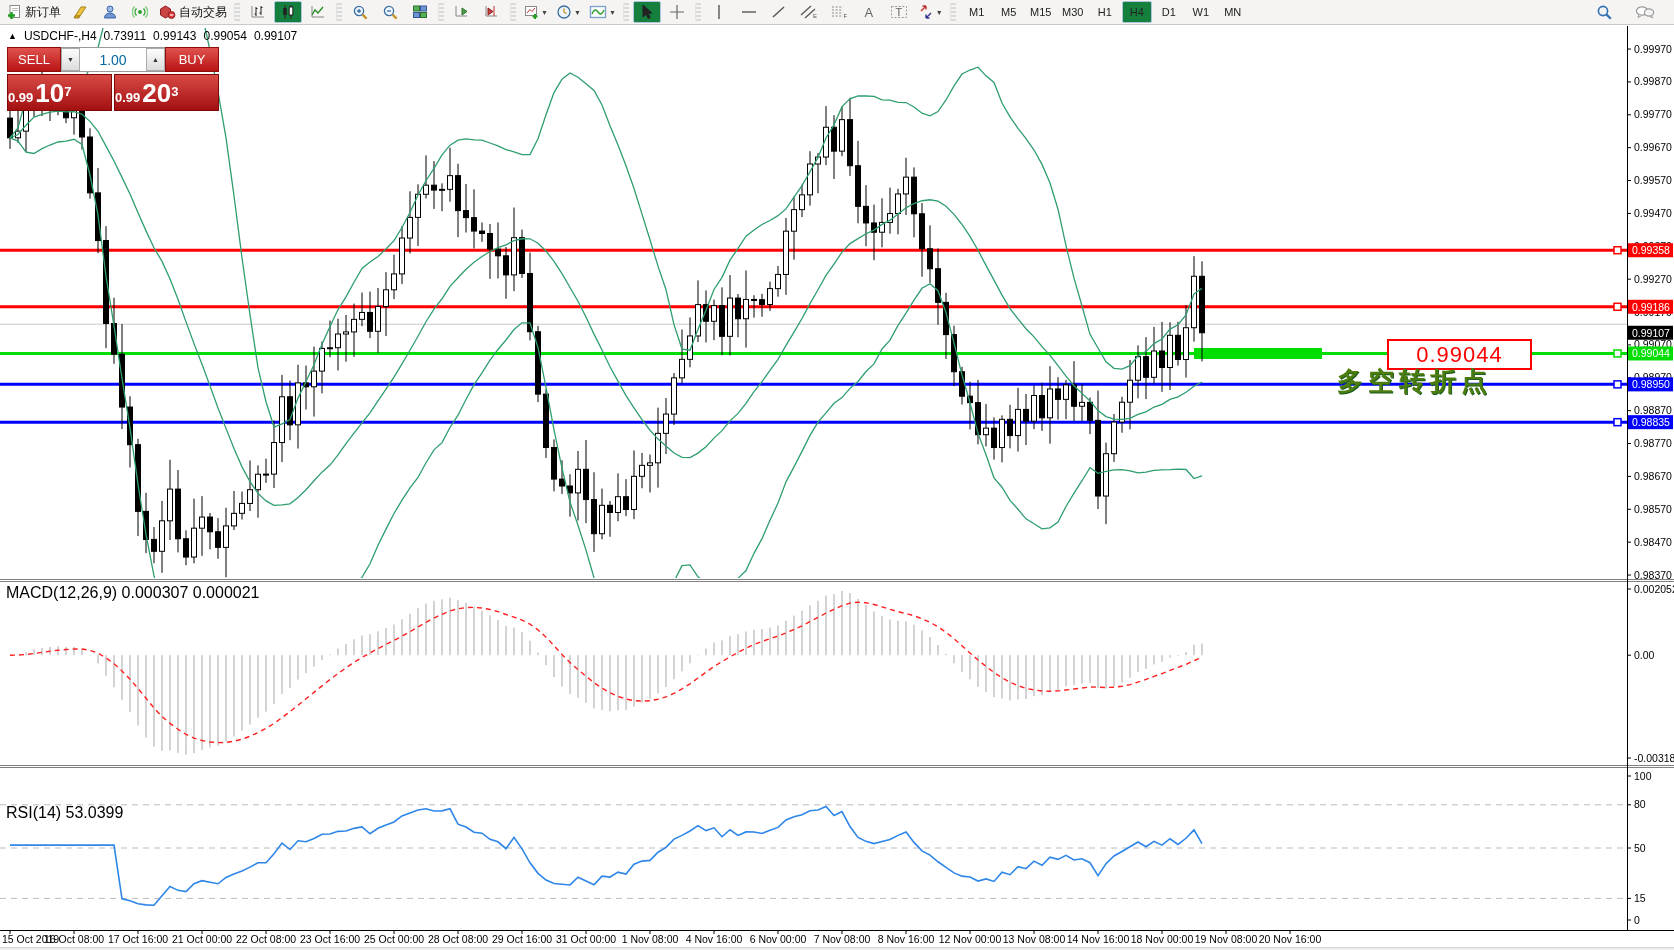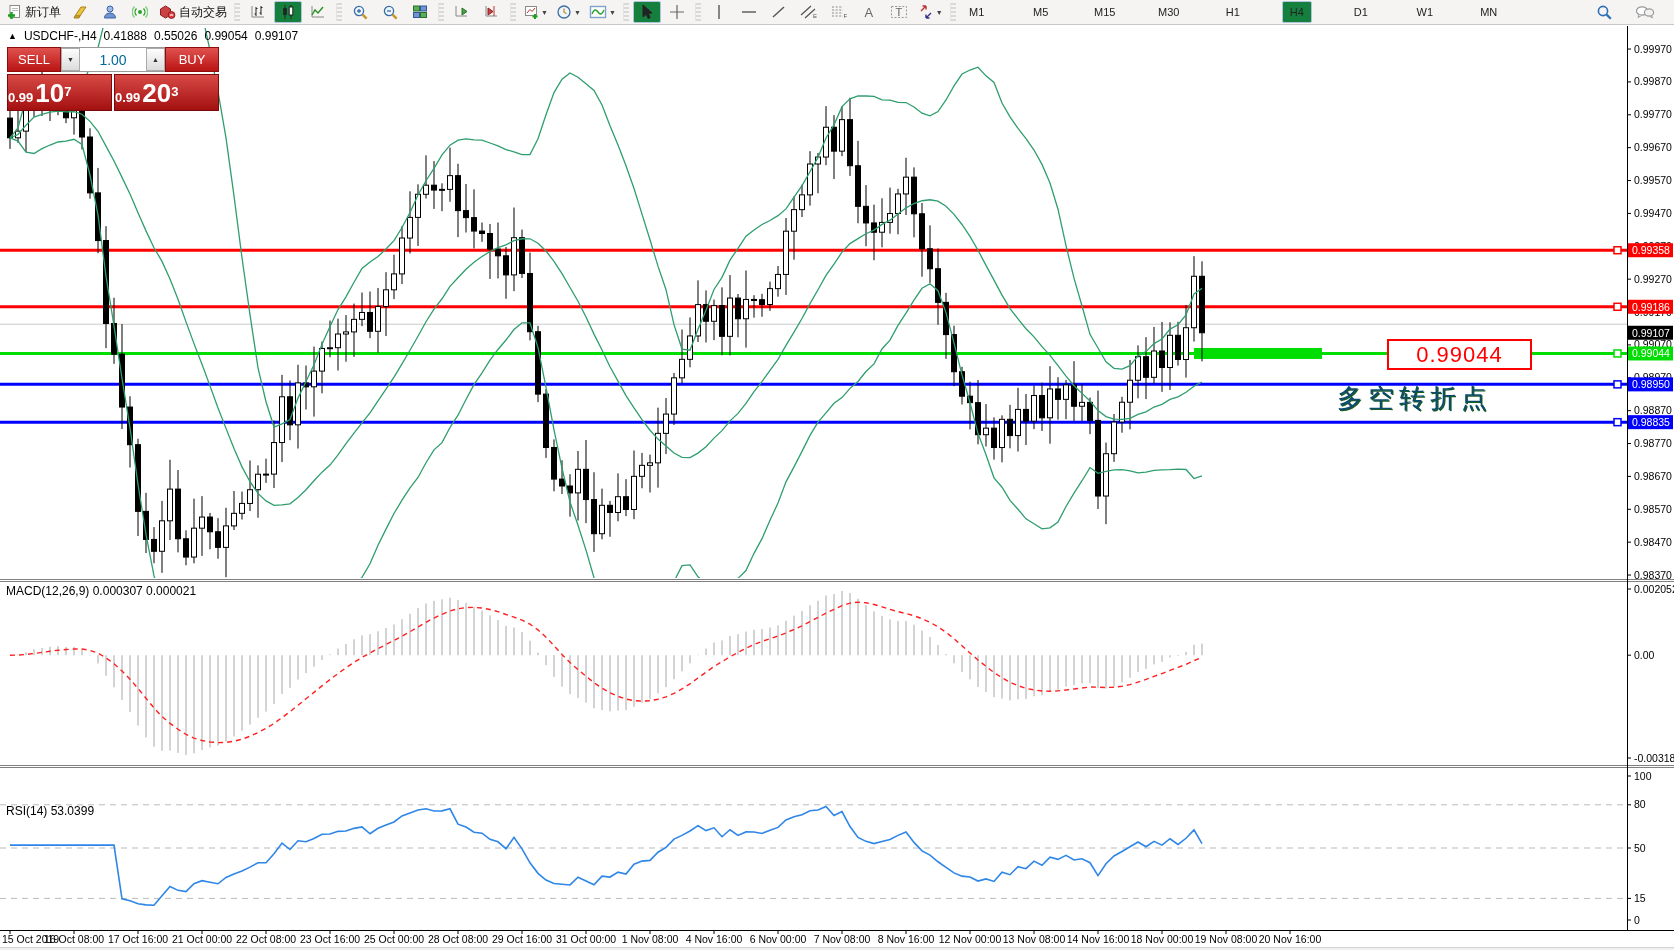--- a/index.html
+++ b/index.html
@@ -7,21 +7,21 @@
   
   .toolbar{position:absolute;left:0;top:0;width:1674px;height:25px;background:#f5f4f2;
     border-bottom:1px solid #c9c9c9;display:flex;align-items:center;box-sizing:border-box;padding-left:2px;}
   .grip{width:5px;height:18px;margin:0 3px;background:repeating-linear-gradient(#d9d9d9 0 2px,#f5f4f2 2px 4px);border-left:1px solid #e3e3e3;}
   .tbtn{height:20px;min-width:22px;display:flex;align-items:center;justify-content:center;
     padding:0 2px;margin:0 1px;border:1px solid transparent;border-radius:2px;color:#333;font-size:11px;}
   .tbtn.pressed{background:#15803d;border:1px solid #aec4dd;}
   .tbtn .lbl{margin-left:3px;font-size:12px;color:#111;white-space:nowrap;}
   .tbtn svg{display:block;}
   .dd{font-size:7px;color:#444;margin-left:2px;}
-  .tf-group{display:flex;align-items:flex-start;margin-left:2px;gap:32px;}
+  .tf-group{display:flex;align-items:flex-start;margin-left:2px;}
   .tf-group .tbtn{font-size:11px;color:#222;min-width:24px;}
   .tb-right{margin-left:auto;display:flex;align-items:center;padding-right:14px;}
   
   .chart-area{position:absolute;left:0;top:26px;width:1674px;height:924px;background:#fff;}
   #chart{position:absolute;left:0;top:0;font-family:"Liberation Sans",sans-serif;}
   .sym-header{position:absolute;left:8px;top:3px;font-size:12px;color:#000;display:flex;gap:7px;align-items:center;}
   .sym-header .tri{font-size:9px;}
   
   .trade-panel{position:absolute;left:7px;top:21px;width:212px;}
   .tp-row1{display:flex;height:25px;border-radius:10px;}
@@ -31,24 +31,24 @@
   .tp-vol{flex:1;display:flex;border:1px solid #9a9a9a;border-left:none;border-right:none;background:#efefef;}
   .spin{width:17px;background:linear-gradient(#fdfdfd,#dcdcdc);border:1px solid #ababab;
     display:flex;align-items:center;justify-content:center;font-size:7px;color:#333;}
   .vol-val{flex:1;background:#fff;display:flex;align-items:center;justify-content:center;font-size:14px;color:#0369a1;}
   .tp-row2{display:flex;margin-top:2px;height:37px;gap:2px;}
   .big-quote{flex:1;background:linear-gradient(#d84a46,#a31010);border:1px solid #7d0808;color:#fff;
     display:flex;align-items:flex-end;justify-content:flex-start;padding-bottom:2px;}
   .bq-small{font-size:13px;font-weight:bold;margin-right:2px;line-height:20px;}
   .bq-big{font-size:26px;font-weight:bold;line-height:30px;}
   .bq-sup{font-size:13px;font-weight:bold;line-height:34px;align-self:flex-start;}
-  .ind-label{position:absolute;left:6px;font-size:12px;color:#000;}
+  .ind-label{position:absolute;left:6px;font-size:16px;color:#000;}
   .price-callout{position:absolute;left:1387px;top:313px;width:141px;height:27px;border:2px solid #ff0000;
     background:#fff;color:#ff0000;font-size:22px;display:flex;align-items:center;justify-content:center;letter-spacing:1px;}
-  .turning-label{position:absolute;left:1337px;top:355px;font-size:26px;font-weight:normal;color:#0c4a6e;
+  .turning-label{position:absolute;left:1337px;top:338px;font-size:26px;font-weight:bold;color:#4d7c0f;
     letter-spacing:5px;text-shadow:1px 1px 0 #1b5e20;white-space:nowrap;}
   .status-strip{position:absolute;left:0;top:921px;width:1674px;height:3px;background:#f0efed;border-top:1px solid #d5d5d5;}
 </style>
 </head>
 <body>
 
 <div class="app">
 
   <div class="toolbar">
     <div class="tbtn">
@@ -925,22 +925,22 @@
         <text x="1162" y="917" font-size="10.5" fill="#000" text-anchor="middle">18 Nov 00:00</text>
         <line x1="1226" y1="904" x2="1226" y2="908" stroke="#000"></line>
         <text x="1226" y="917" font-size="10.5" fill="#000" text-anchor="middle">19 Nov 08:00</text>
         <line x1="1290" y1="904" x2="1290" y2="908" stroke="#000"></line>
         <text x="1290" y="917" font-size="10.5" fill="#000" text-anchor="middle">20 Nov 16:00</text>
       </svg>
 
     <div class="sym-header">
       <span class="tri">▲</span>
       <span>USDCHF-,H4</span>
-      <span>0.41888</span>
-      <span>0.55026</span>
+      <span>0.73911</span>
+      <span>0.99143</span>
       <span>0.99054</span>
       <span>0.99107</span>
     </div>
 
     <div class="trade-panel">
       <div class="tp-row1">
         <div class="btn-red tp-sell">SELL</div>
         <div class="tp-vol">
           <div class="spin">▼</div>
           <div class="vol-val">1.00</div>

